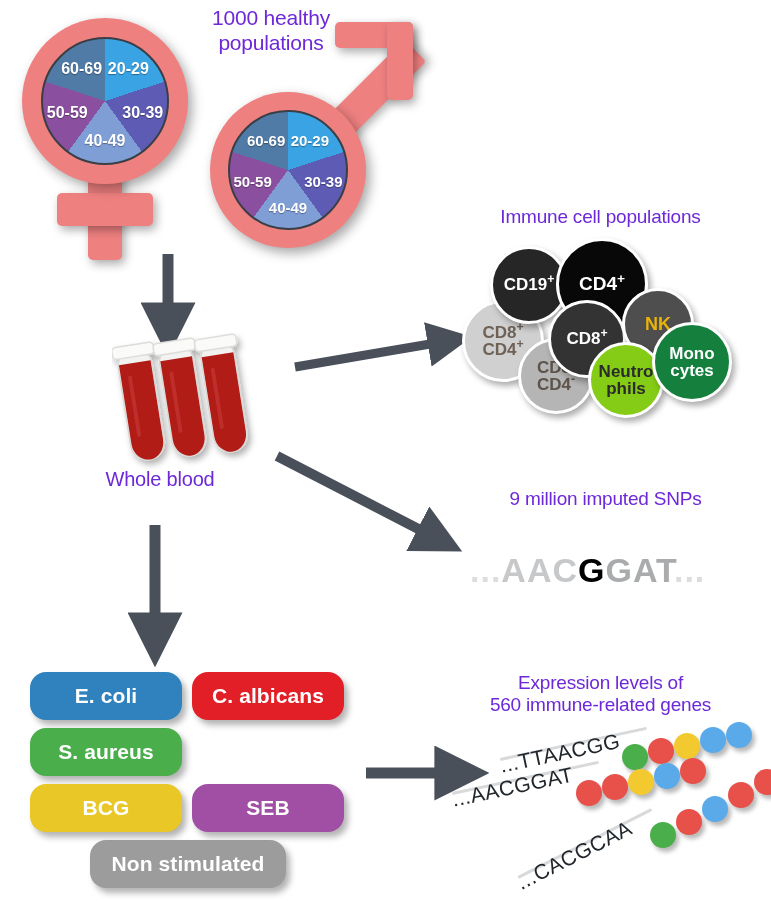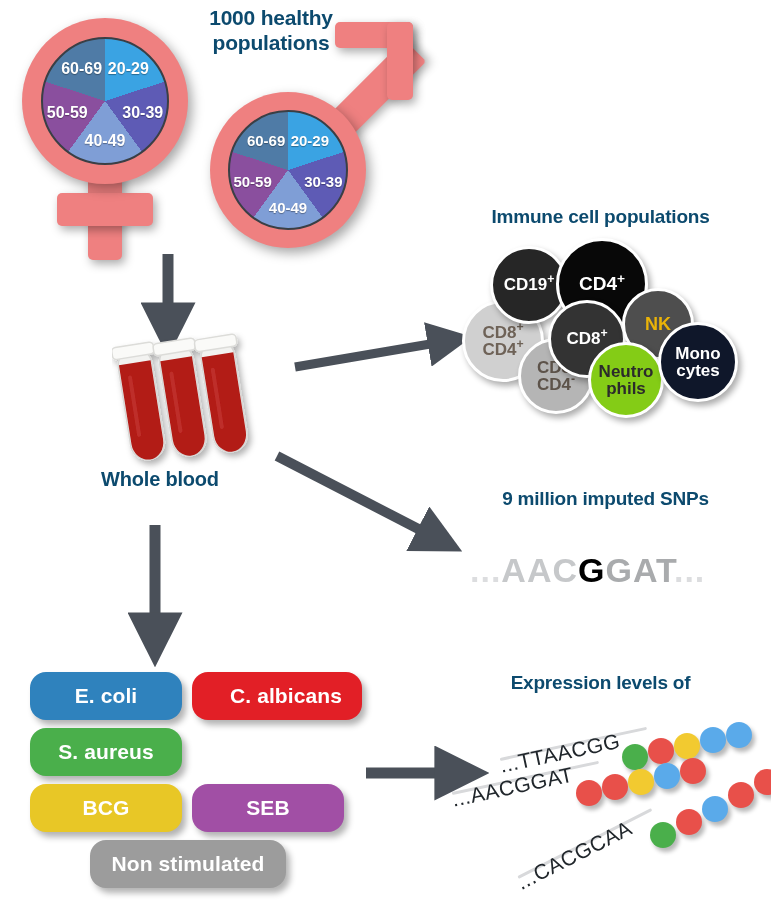--- a/index.html
+++ b/index.html
@@ -12,22 +12,22 @@
     position:relative;
     width:771px;
     height:922px;
     background:#ffffff;
     overflow:hidden;
   }
   .abs{position:absolute;}
 
   
   .title{
-    font-weight:bold;
-    color:#0c4a6e;
+    font-weight:normal;
+    color:#6d28d9;
     text-align:center;
     line-height:1.18;
     letter-spacing:-0.2px;
   }
   #title-cohort{left:168px;top:6px;width:206px;font-size:21px;}
   #title-immune{left:430px;top:206px;width:341px;font-size:19px;}
   #title-snp{left:440px;top:488px;width:331px;font-size:19px;}
   #title-expr{left:430px;top:672px;width:341px;font-size:19px;}
   #label-wholeblood{left:55px;top:468px;width:210px;font-size:20px;}
 
@@ -256,53 +256,54 @@
       </div>
       <div class="cell" style="left: 86px; top: 62px; width: 78px; height: 78px; background: rgb(51, 51, 51); color: rgb(255, 255, 255); font-size: 17px; z-index: 5;">
         <div>CD8<sup>+</sup></div>
       </div>
       <div class="cell" style="left: 160px; top: 50px; width: 72px; height: 72px; background: rgb(78, 78, 78); color: #eab308; font-size: 18px; z-index: 6;">
         <div>NK</div>
       </div>
       <div class="cell" style="left: 126px; top: 104px; width: 76px; height: 76px; background: #84cc16; color: rgb(43, 43, 43); font-size: 17px; z-index: 7;">
         <div>Neutro<br>phils</div>
       </div>
-      <div class="cell" style="left: 196px; top: 84px; width: 80px; height: 80px; background: #0f172a; color: rgb(255, 255, 255); font-size: 17px; z-index: 8;">
+      <div class="cell" style="left: 190px; top: 84px; width: 80px; height: 80px; background: #15803d; color: rgb(255, 255, 255); font-size: 17px; z-index: 8;">
         <div>Mono<br>cytes</div>
       </div>
     </div>
 
   <div class="abs title" id="title-snp">9 million imputed SNPs</div>
   <div class="abs" id="snp-block" style="left:470px;top:528px;width:290px;height:90px;margin-top:23px;">
     <div class="seqline" id="snp-top" style="left:0;top:0;font-size:34px;"><span class="faint">...</span><span class="dim">AAC</span><span class="hi">G</span><span class="mid">GAT</span><span class="faint">...</span></div>
   </div>
 
   <div class="abs" id="stimuli-block" style="left:30px;top:672px;width:310px;height:230px;">
       <div class="pill" style="left: 0px; top: 0px; width: 152px; height: 48px; background: rgb(47, 130, 189);">
         <span>E. coli</span>
       </div>
-      <div class="pill" style="left: 162px; top: 0px; width: 152px; height: 48px; background: rgb(226, 31, 38); padding-left: 18px;">
+      <div class="pill" style="left: 162px; top: 0px; width: 152px; height: 48px; background: rgb(226, 31, 38);">
         <span>C. albicans</span>
       </div>
       <div class="pill" style="left: 0px; top: 56px; width: 152px; height: 48px; background: rgb(74, 175, 75);">
         <span>S. aureus</span>
       </div>
       <div class="pill" style="left: 0px; top: 112px; width: 152px; height: 48px; background: rgb(232, 199, 38); text-align: center;">
         <span>BCG</span>
       </div>
       <div class="pill" style="left: 162px; top: 112px; width: 152px; height: 48px; background: rgb(161, 79, 165);">
         <span>SEB</span>
       </div>
       <div class="pill" style="left: 60px; top: 168px; width: 196px; height: 48px; background: rgb(156, 156, 156);">
         <span>Non stimulated</span>
       </div>
     </div>
 
   <div class="abs title" id="title-expr">
     <div>Expression levels of</div>
+    <div>560 immune-related genes</div>
   </div>
   <div class="abs" id="expr-block" style="left:440px;top:730px;width:331px;height:190px;">
       <div class="strand-line" style="left: 60px; top: 28px; width: 150px; transform: rotate(-12deg); transform-origin: 0px 50%;"></div>
       <div class="strand-text" style="left: 60px; top: 24px; transform: rotate(-12deg); transform-origin: 0px 50%;">...TTAACGG</div>
       <div class="bead" style="width: 26px; height: 26px; left: 182px; top: 14px; background: rgb(74, 175, 75);"></div>
       <div class="bead" style="width: 26px; height: 26px; left: 208px; top: 8.47353px; background: rgb(232, 80, 74);"></div>
       <div class="bead" style="width: 26px; height: 26px; left: 234px; top: 2.94706px; background: rgb(242, 202, 48);"></div>
       <div class="bead" style="width: 26px; height: 26px; left: 260px; top: -2.57941px; background: rgb(90, 170, 234);"></div>
       <div class="bead" style="width: 26px; height: 26px; left: 286px; top: -8.10588px; background: rgb(90, 170, 234);"></div>
       <div class="strand-line" style="left: 12px; top: 62px; width: 150px; transform: rotate(-12deg); transform-origin: 0px 50%;"></div>

